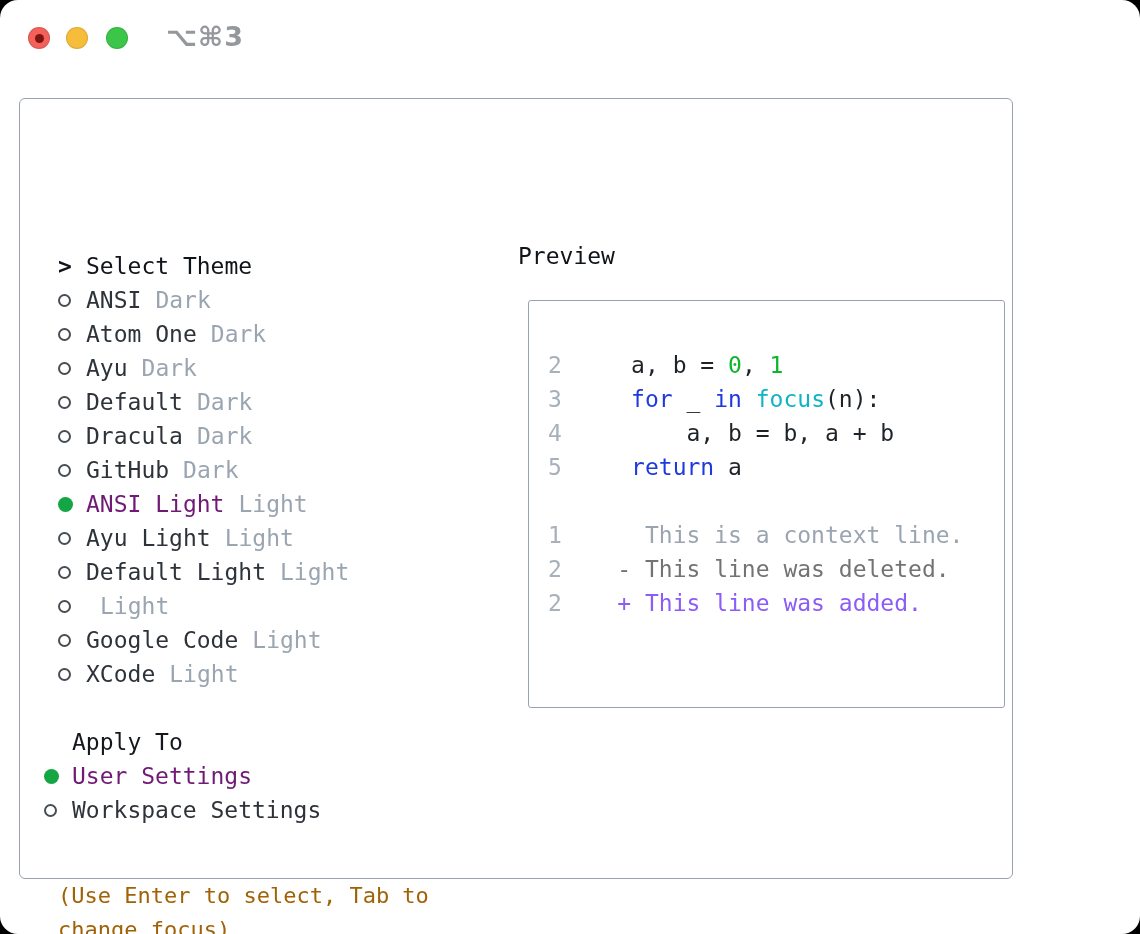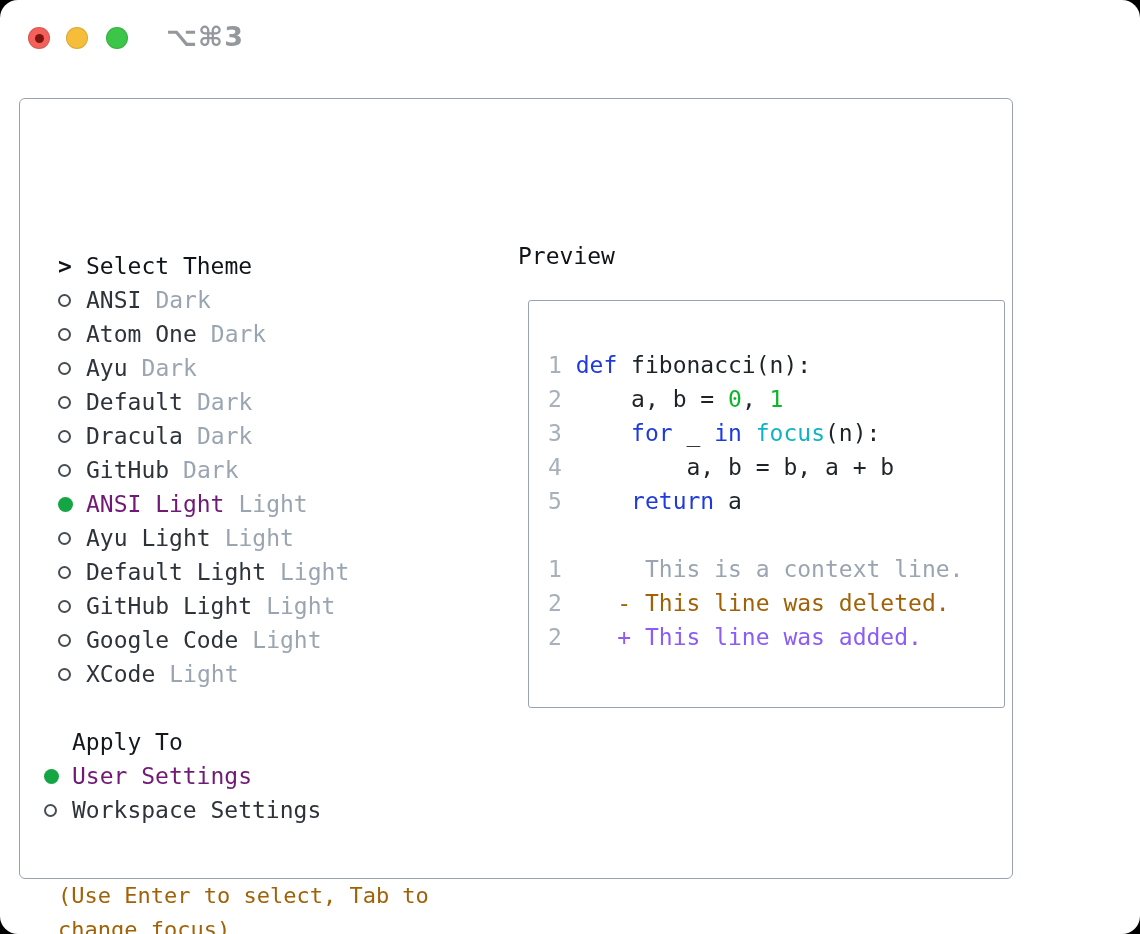--- a/index.html
+++ b/index.html
@@ -56,21 +56,21 @@
     border:1.5px solid #9aa2ae; border-radius:3px; background:#fff;
     padding:47px 0 0 19px; overflow:hidden;
   }
   .cline{ height:34px; line-height:34px; font-size:23px; white-space:pre; }
   .lnum { color:#a7b0bb; }
   .c-fg { color:#1e2328; }
   .c-kw { color:#1e3adf; }
   .c-fn { color:#0fb4c4; }
   .c-num{ color:#0cb529; }
   .c-ctx{ color:#9aa5b1; }
-  .c-del{ color:#a16207; }
+  .c-del{ color:#737373; }
   .c-add{ color:#8b5cf6; }
 </style>
 </head>
 <body>
 
 <div class="window">
 
   <div class="titlebar">
     <div id="traffic-lights">
         <span class="light" style="left: 28px; background: rgb(243, 97, 90);">
@@ -150,21 +150,20 @@
             <span class="gutter">
               <span class="radio"></span>
             </span>
             <span class="name">Default Light</span>
             <span class="tag">Light</span>
           </div>
           <div class="row">
             <span class="gutter">
               <span class="radio"></span>
             </span>
-            <span class="name">GitHub Light</span>
             <span class="tag">Light</span>
           </div>
           <div class="row">
             <span class="gutter">
               <span class="radio"></span>
             </span>
             <span class="name">Google Code</span>
             <span class="tag">Light</span>
           </div>
           <div class="row">
@@ -199,21 +198,20 @@
     </div>
 
     <div class="hint">(Use Enter to select, Tab to change focus)</div>
 
     <div class="row preview-hdr">
       <span class="hdr-text">Preview</span>
     </div>
 
     <div class="pbox">
       <div id="code-lines">
-          <div class="cline"><span class="lnum">1 </span><span class="c-kw">def</span><span class="c-fg"> fibonacci(n):</span></div>
           <div class="cline"><span class="lnum">2 </span><span class="c-fg">    a, b = </span><span class="c-num">0</span><span class="c-fg">, </span><span class="c-num">1</span></div>
           <div class="cline"><span class="lnum">3 </span><span class="c-fg">    </span><span class="c-kw">for</span><span class="c-fg"> _ </span><span class="c-kw">in</span><span class="c-fg"> </span><span class="c-fn">focus</span><span class="c-fg">(n):</span></div>
           <div class="cline"><span class="lnum">4 </span><span class="c-fg">        a, b = b, a + b</span></div>
           <div class="cline"><span class="lnum">5 </span><span class="c-fg">    </span><span class="c-kw">return</span><span class="c-fg"> a</span></div>
           <div class="cline"><span class="lnum">  </span></div>
           <div class="cline"><span class="lnum">1 </span><span class="c-ctx">     This is a context line.</span></div>
           <div class="cline"><span class="lnum">2 </span><span class="c-del">   - This line was deleted.</span></div>
           <div class="cline"><span class="lnum">2 </span><span class="c-add">   + This line was added.</span></div>
         </div>
     </div>

